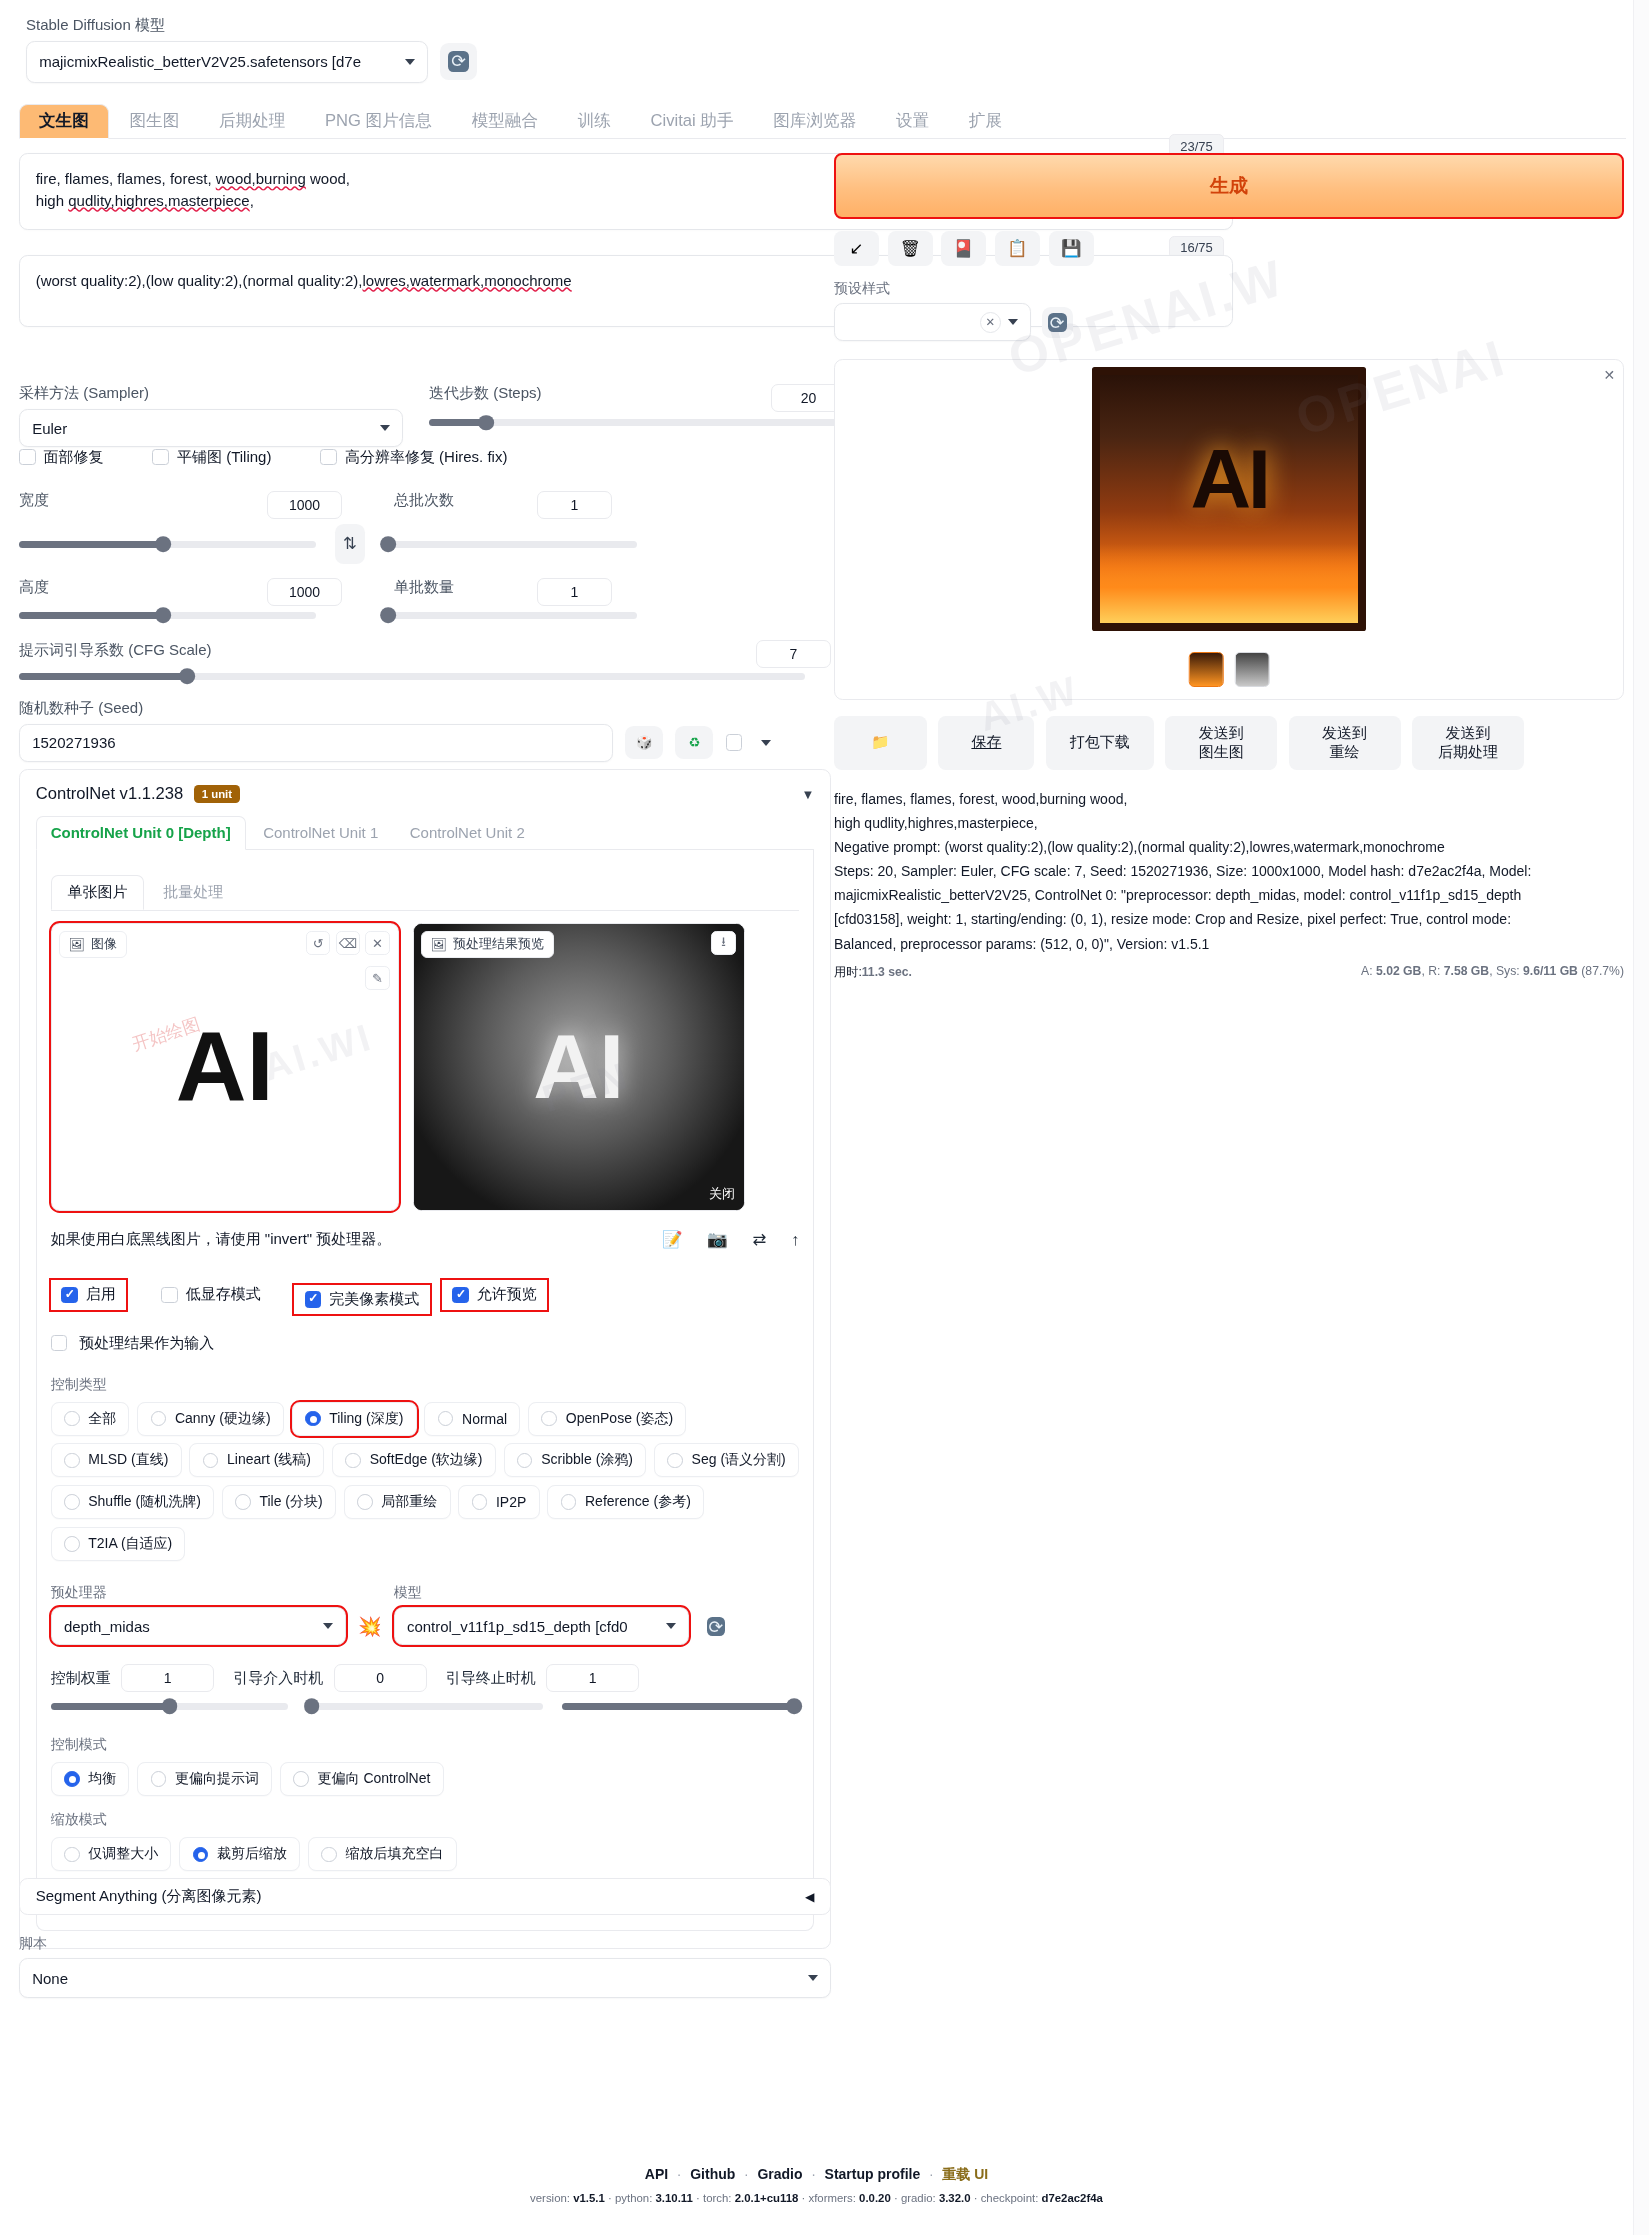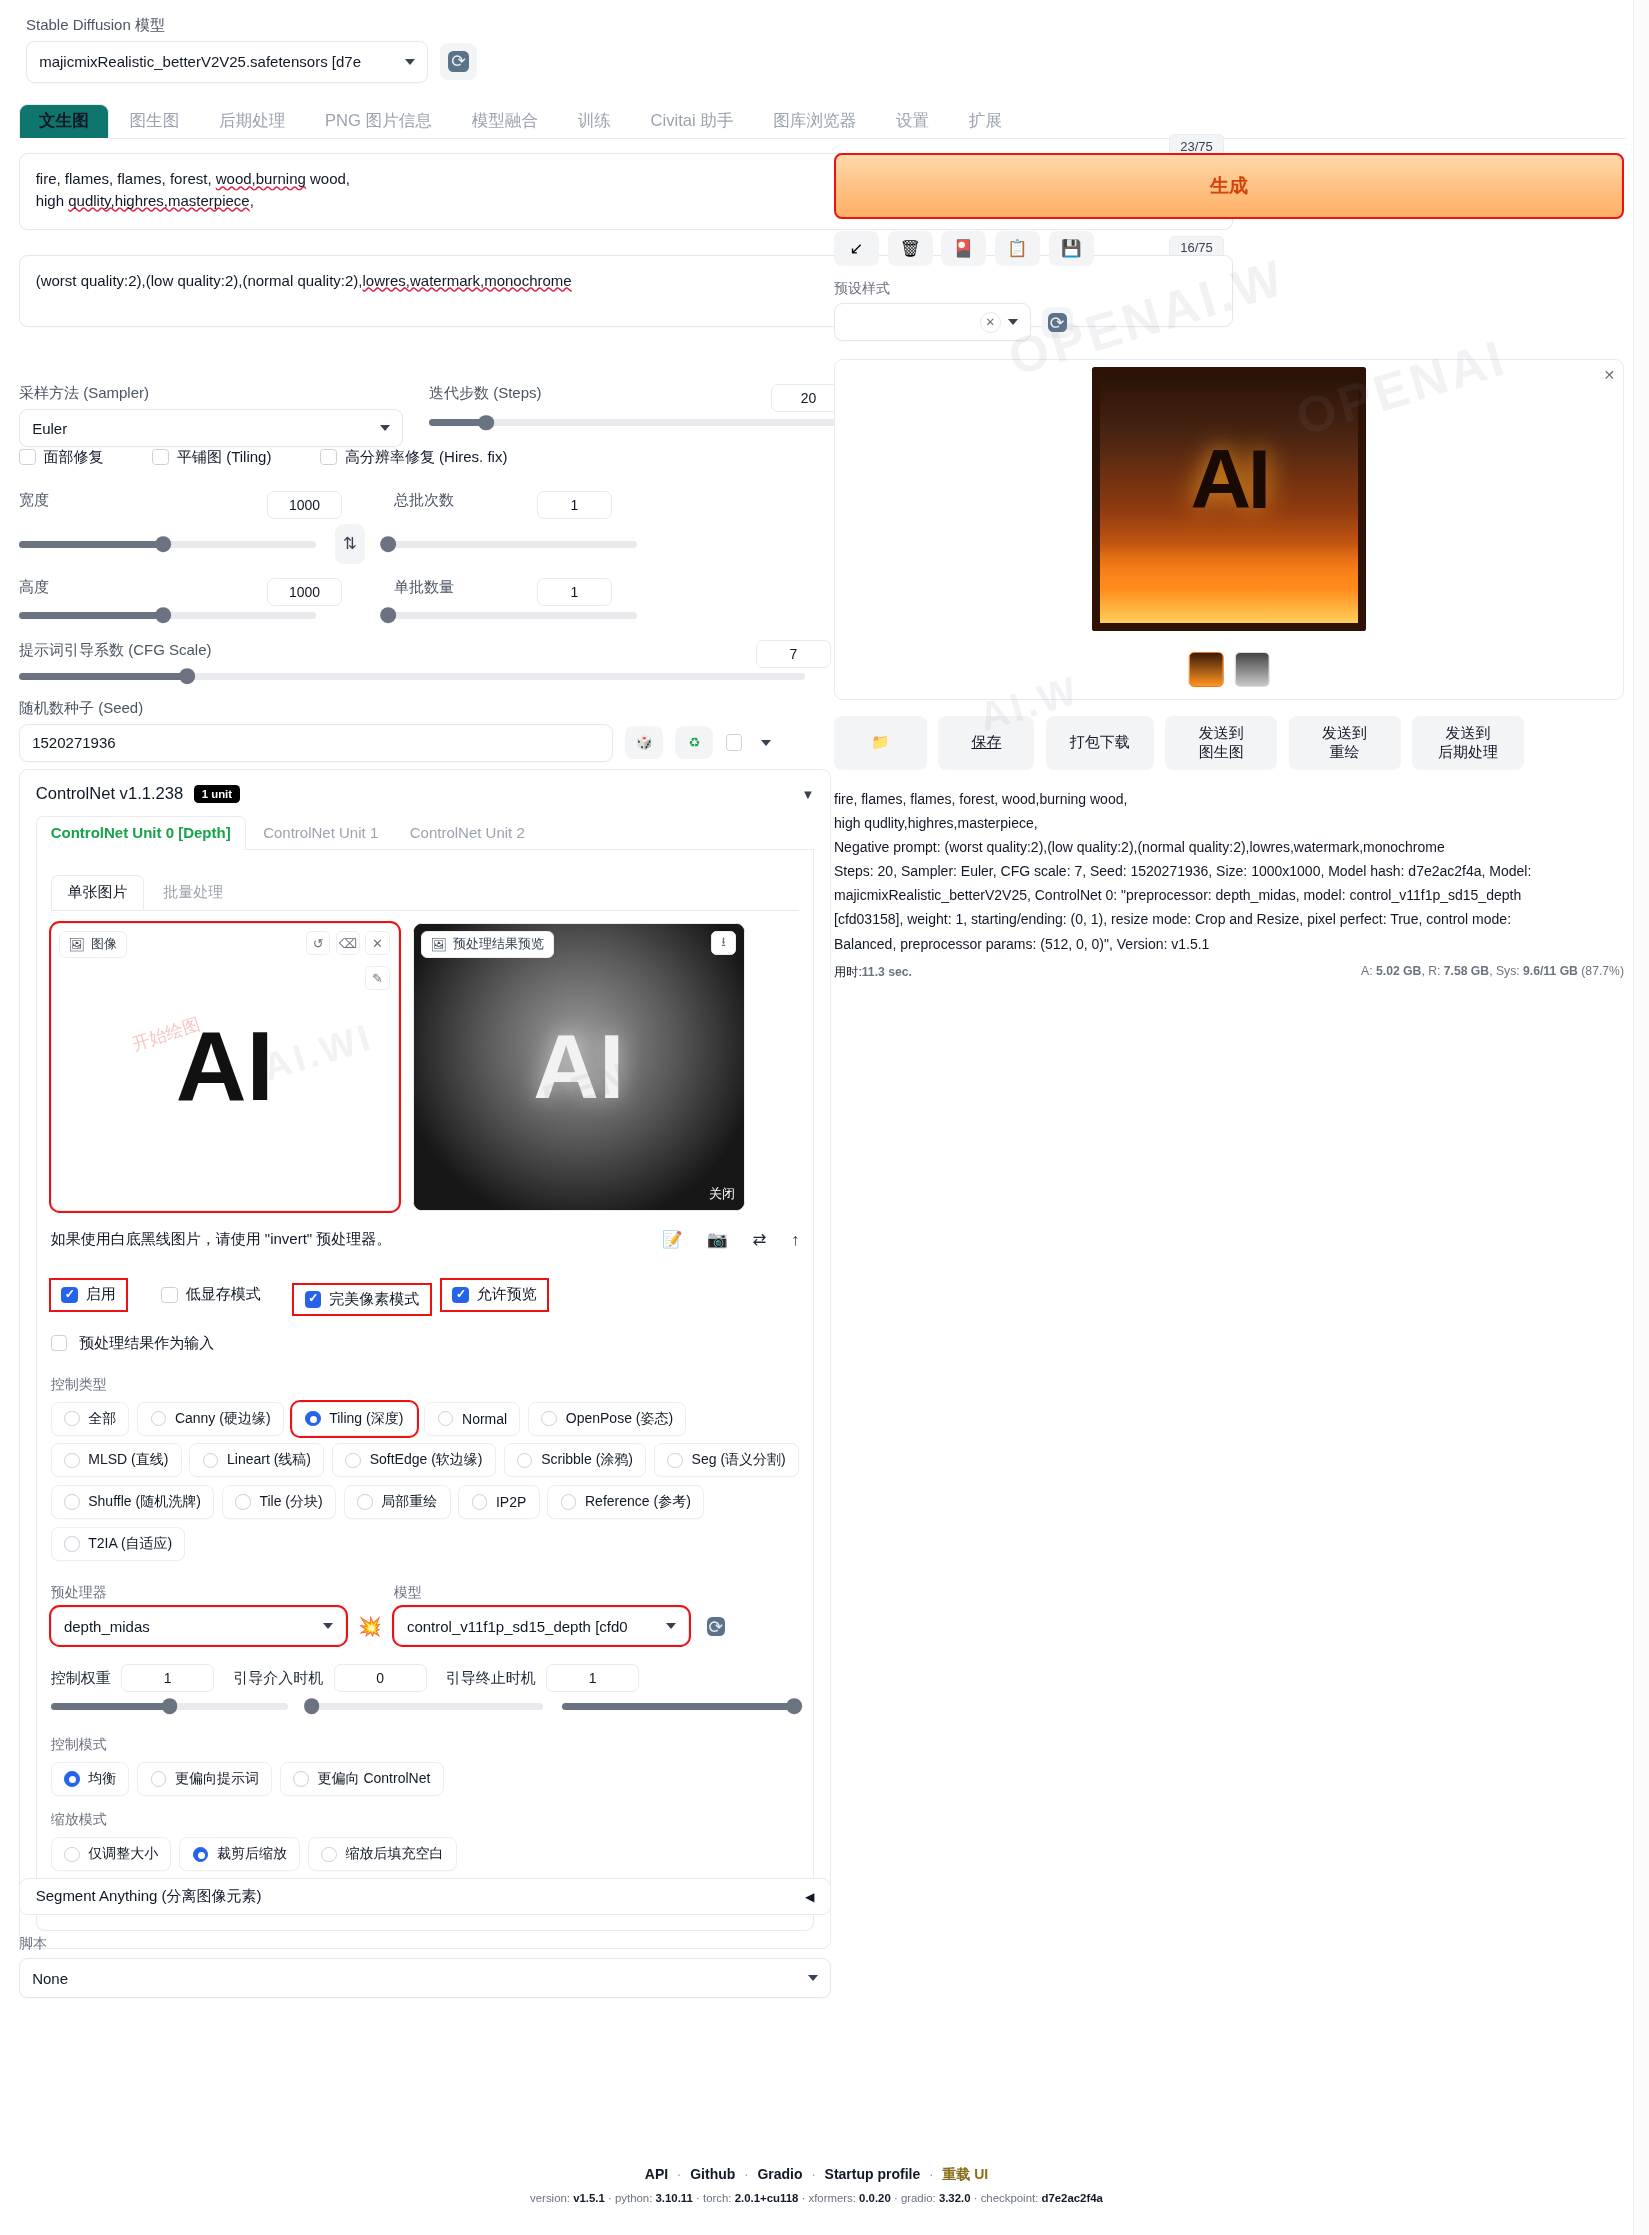--- a/index.html
+++ b/index.html
@@ -31,21 +31,21 @@
   .iconbtn {
     width:37px;height:37px;border-radius:8.7px;background:#f3f4f6;
     display:flex;align-items:center;justify-content:center;border:none;cursor:pointer;
   }
   .refresh-glyph { width:21px;height:21px; border-radius:5.2px; background:#5b7289; position:relative; display:block;}
   .refresh-glyph:after{content:"⟳"; position:absolute; inset:0; color:#eaf1f7; font-size:17.5px; line-height:21px; text-align:center;}
 
   
   .tabs { position:absolute; left:19px; top:101px; width:1607px; border-bottom:0.9px solid #e9eaee; height:38px; display:flex; align-items:flex-end; gap:1.7px;}
   .tab { padding:7.9px 19px 8.7px; font-size:16.6px; color:#9ca3af; cursor:pointer; border-radius:8.7px 8.7px 0 0; line-height:1; }
-  .tab.active { color:#111827; font-weight:bold; background:#0f766e; border:0.9px solid #e9eaee; border-bottom:0.9px solid #fff; margin-bottom:-0.9px; }
+  .tab.active { color:#111827; font-weight:bold; background:#fdba74; border:0.9px solid #e9eaee; border-bottom:0.9px solid #fff; margin-bottom:-0.9px; }
 
   
   .left { position:absolute; left:19px; top:153px; width:1214px; }
   .promptbox {
     border:0.9px solid #e5e7eb; border-radius:8.7px; background:#fff;
     padding:14px 15.7px; font-size:15px; line-height:1.45; color:#111827; position:relative;
     box-shadow:0 0.9px 1.7px rgba(0,0,0,.02);
   }
   .squig { text-decoration: underline wavy #e11d48; text-decoration-skip-ink:none; }
   .token-count {
@@ -63,21 +63,21 @@
   .slider .fill { position:absolute;left:0;top:0;bottom:0;background:#6b7280;border-radius:5.2px;}
   .slider .knob { position:absolute; top:50%; transform:translate(-50%,-50%); width:15.7px;height:15.7px;border-radius:50%; background:#6b7280;}
   .chk { width:16.6px;height:16.6px;border:0.9px solid #cbd0d8;border-radius:3.5px;background:#fff;display:inline-block;vertical-align:middle;}
   .chk.on { background:#2563eb;border-color:#2563eb; position:relative;}
   .chk.on:after{content:"✓"; color:#fff; font-size:12.2px; position:absolute; left:2.6px; top:-0.9px; font-weight:bold;}
   .cklabel { font-size:15px; color:#111827; margin-left:7.9px; vertical-align:middle;}
 
   
   .cn { position:absolute; left:19px; top:769px; width:812px; border:0.9px solid #e9eaee; border-radius:8.7px; background:#fff; padding:14px 15.7px 17.5px;}
   .cn-title { font-size:16.6px; color:#111827; display:flex; align-items:center; gap:10.5px;}
-  .badge { background:#000000; color:#fff; font-size:11.4px; font-weight:bold; border-radius:4.4px; padding:2.6px 7.9px;}
+  .badge { background:#a16207; color:#fff; font-size:11.4px; font-weight:bold; border-radius:4.4px; padding:2.6px 7.9px;}
   .cn-tabs { display:flex; gap:3.5px; border-bottom:0.9px solid #e9eaee; margin-top:12.2px; align-items:flex-end;}
   .cn-tab { padding:7px 14px 7.9px; font-size:15px; color:#9ca3af; border-radius:7px 7px 0 0; cursor:pointer;}
   .cn-tab.active { color:#16a34a; font-weight:bold; background:#fff; border:0.9px solid #e9eaee; border-bottom:0.9px solid #fff; margin-bottom:-0.9px;}
   .sub-tabs { display:flex; gap:3.5px; border-bottom:0.9px solid #e9eaee; margin-top:12.2px; align-items:flex-end;}
   .sub-tab { padding:7px 15.7px 7.9px; font-size:15px; color:#9ca3af; border-radius:7px 7px 0 0; cursor:pointer;}
   .sub-tab.active { color:#111827; background:#fff; border:0.9px solid #e9eaee; border-bottom:0.9px solid #fff; margin-bottom:-0.9px;}
 
   .imgpanel { border:0.9px solid #e9eaee; border-radius:8.7px; background:#fff; position:relative; overflow:hidden;}
   .panel-tag { position:absolute; left:7px; top:7px; background:#fff; border:0.9px solid #eceef2; border-radius:6.1px; padding:3.5px 8.7px; font-size:13px; color:#374151; display:flex; gap:6.1px; align-items:center; z-index:4;}
   .mini-btn { width:24.5px;height:24.5px;border:0.9px solid #eceef2;border-radius:5.2px;background:#fff;display:flex;align-items:center;justify-content:center;font-size:13px;color:#6b7280;}

